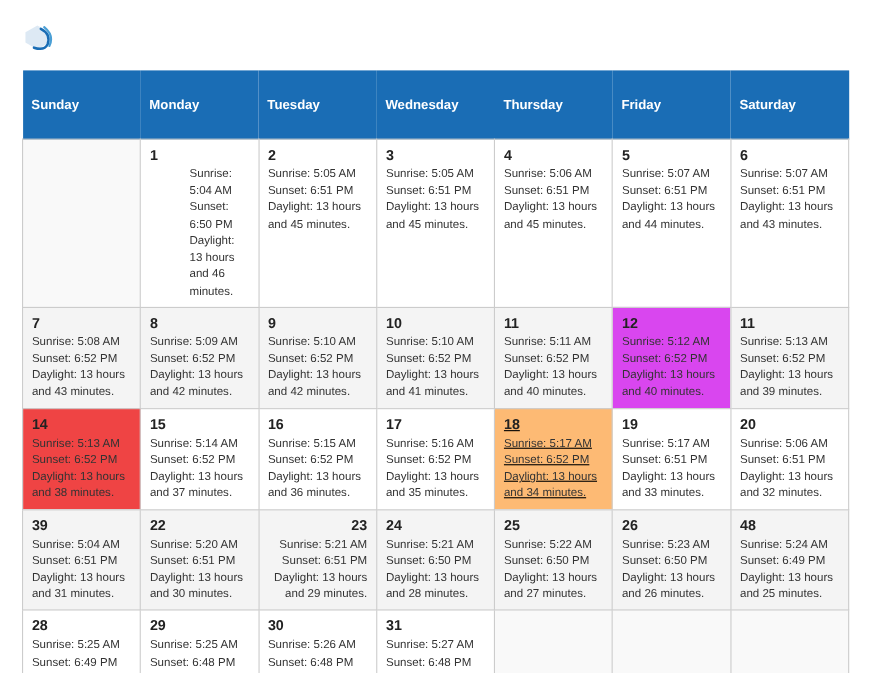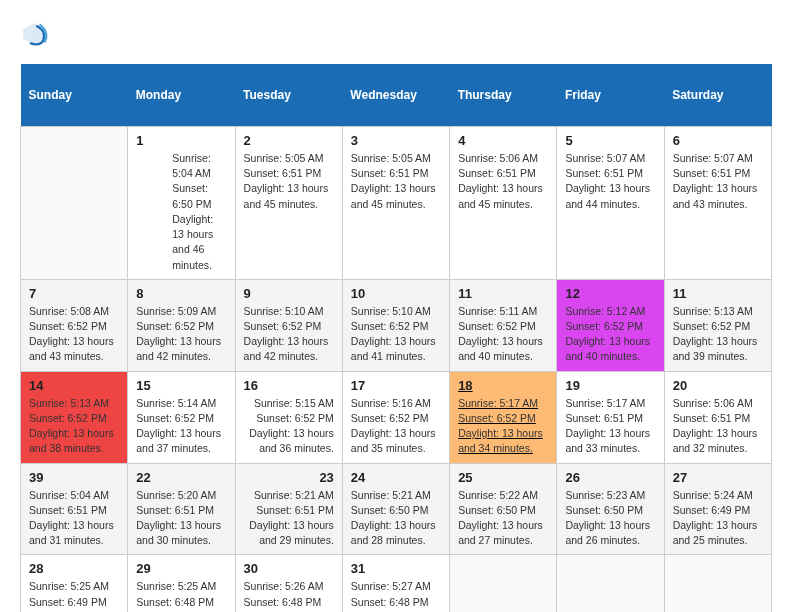--- a/index.html
+++ b/index.html
@@ -231,21 +231,21 @@
         </td>
         <td style="background: rgb(255, 255, 255);">
           <span class="day-number">15</span>
           <div class="cell-text" style="white-space: pre-line;">Sunrise: 5:14 AM
 Sunset: 6:52 PM
 Daylight: 13 hours
 and 37 minutes.</div>
         </td>
         <td style="background: rgb(255, 255, 255);">
           <span class="day-number">16</span>
-          <div class="cell-text" style="white-space: pre-line; text-align: right;">Sunrise: 5:15 AM
+          <div class="cell-text" style="white-space: pre-line;">Sunrise: 5:15 AM
 Sunset: 6:52 PM
 Daylight: 13 hours
 and 36 minutes.</div>
         </td>
         <td style="background: rgb(255, 255, 255);">
           <span class="day-number">17</span>
           <div class="cell-text" style="white-space: pre-line;">Sunrise: 5:16 AM
 Sunset: 6:52 PM
 Daylight: 13 hours
 and 35 minutes.</div>
@@ -309,21 +309,21 @@
 and 27 minutes.</div>
         </td>
         <td style="background: rgb(244, 244, 244);">
           <span class="day-number">26</span>
           <div class="cell-text" style="white-space: pre-line;">Sunrise: 5:23 AM
 Sunset: 6:50 PM
 Daylight: 13 hours
 and 26 minutes.</div>
         </td>
         <td style="background: rgb(244, 244, 244);">
-          <span class="day-number">27</span>
+          <span class="day-number">48</span>
           <div class="cell-text" style="white-space: pre-line;">Sunrise: 5:24 AM
 Sunset: 6:49 PM
 Daylight: 13 hours
 and 25 minutes.</div>
         </td>
       </tr>
       <tr>
         <td style="background: rgb(255, 255, 255);">
           <span class="day-number">28</span>
           <div class="cell-text" style="white-space: pre-line;">Sunrise: 5:25 AM

